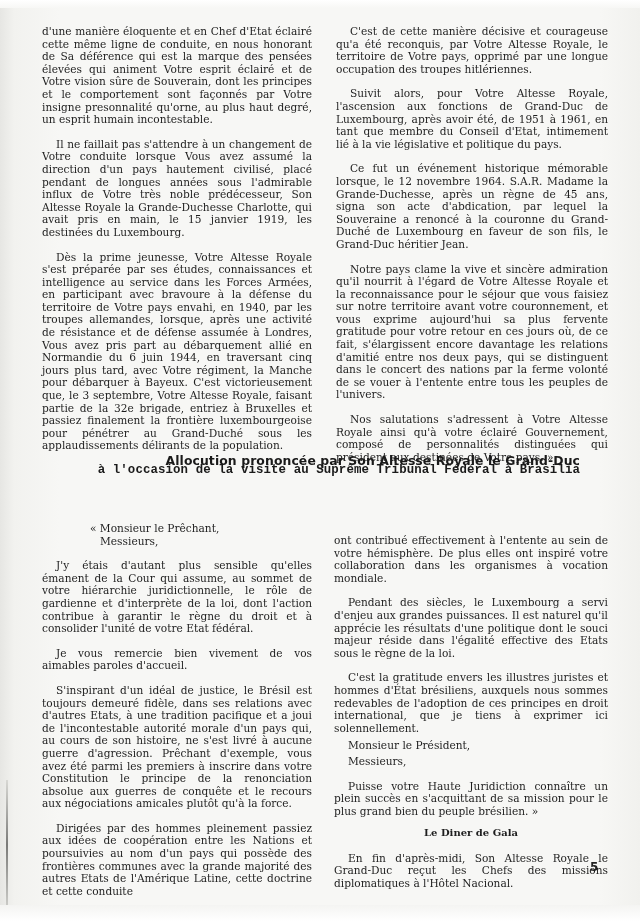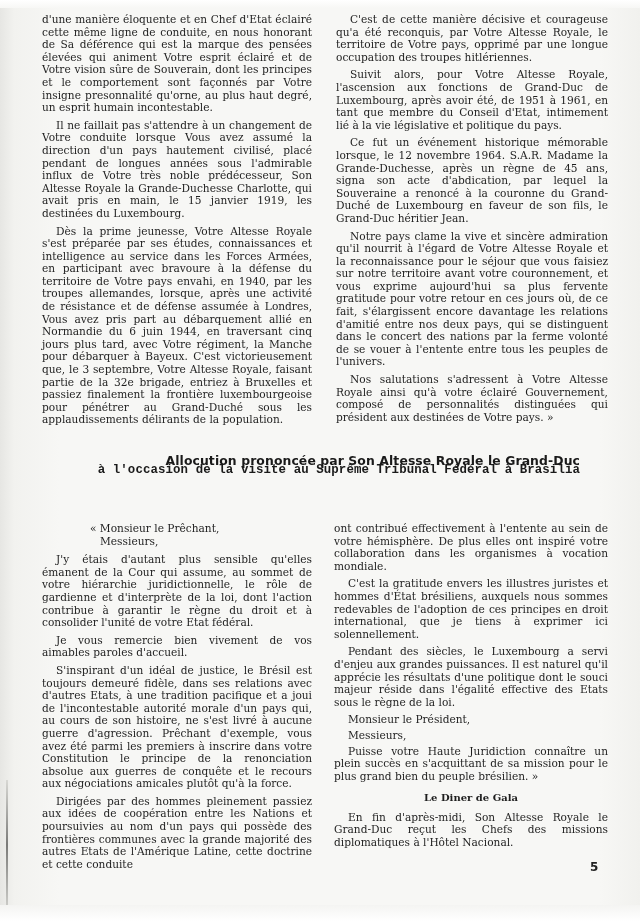--- a/index.html
+++ b/index.html
@@ -26,21 +26,21 @@
     position: absolute; left: 0; top: 905px; width: 640px; height: 16px;
     background: linear-gradient(#f4f4f2, #ffffff);
   }
   .col {
     position: absolute;
     font-size: 10.6px;
     line-height: 12.6px;
     text-align: justify;
     hyphens: none;
   }
-  .col p { margin: 0 0 5px 0; text-indent: 14px; }
+  .col p { margin: 12px 0 5px 0; text-indent: 14px; }
   .col p.noindent { text-indent: 0; }
   .col-tl { left: 42px; top: 13px; width: 270px; }
   .col-tr { left: 336px; top: 13px; width: 272px; }
   .col-bl { left: 42px; top: 522px; width: 270px; }
   .col-br { left: 334px; top: 522px; width: 274px; }
   .salutation { text-indent: 0 !important; margin: 0 !important; }
   .sal1 { padding-left: 48px; }
   .sal2 { padding-left: 58px; margin-bottom: 6px !important; }
   .heading {
     position: absolute; left: 80px; width: 500px; text-align: right;
@@ -89,22 +89,22 @@
     <p class="salutation sal1">« Monsieur le Prêchant,</p>
     <p class="salutation sal2">Messieurs,</p>
     <p>J'y étais d'autant plus sensible qu'elles émanent de la Cour qui assume, au sommet de votre hiérarchie juridictionnelle, le rôle de gardienne et d'interprète de la loi, dont l'action contribue à garantir le règne du droit et à consolider l'unité de votre Etat fédéral.</p>
     <p>Je vous remercie bien vivement de vos aimables paroles d'accueil.</p>
     <p>S'inspirant d'un idéal de justice, le Brésil est toujours demeuré fidèle, dans ses relations avec d'autres Etats, à une tradition pacifique et a joui de l'incontestable autorité morale d'un pays qui, au cours de son histoire, ne s'est livré à aucune guerre d'agression. Prêchant d'exemple, vous avez été parmi les premiers à inscrire dans votre Constitution le principe de la renonciation absolue aux guerres de conquête et le recours aux négociations amicales plutôt qu'à la force.</p>
     <p>Dirigées par des hommes pleinement passiez aux idées de coopération entre les Nations et poursuivies au nom d'un pays qui possède des frontières communes avec la grande majorité des autres Etats de l'Amérique Latine, cette doctrine et cette conduite</p>
   </div>
 
   <div class="col col-br">
     <p class="noindent">ont contribué effectivement à l'entente au sein de votre hémisphère. De plus elles ont inspiré votre collaboration dans les organismes à vocation mondiale.</p>
+    <p>Pendant des siècles, le Luxembourg a servi d'enjeu aux grandes puissances. Il est naturel qu'il apprécie les résultats d'une politique dont le souci majeur réside dans l'égalité effective des Etats sous le règne de la loi.</p>
     <p>C'est la gratitude envers les illustres juristes et hommes d'État brésiliens, auxquels nous sommes redevables de l'adoption de ces principes en droit international, que je tiens à exprimer ici solennellement.</p>
-    <p>Pendant des siècles, le Luxembourg a servi d'enjeu aux grandes puissances. Il est naturel qu'il apprécie les résultats d'une politique dont le souci majeur réside dans l'égalité effective des Etats sous le règne de la loi.</p>
     <p class="closing">Monsieur le Président,</p>
     <p class="closing">Messieurs,</p>
     <p>Puisse votre Haute Juridiction connaître un plein succès en s'acquittant de sa mission pour le plus grand bien du peuple brésilien. »</p>
     <p class="subhead">Le Diner de Gala</p>
     <p>En fin d'après-midi, Son Altesse Royale le Grand-Duc reçut les Chefs des missions diplomatiques à l'Hôtel Nacional.</p>
   </div>
 
   <div class="page-number">5</div>
   <div class="bottom-fade"></div>
 </div>

